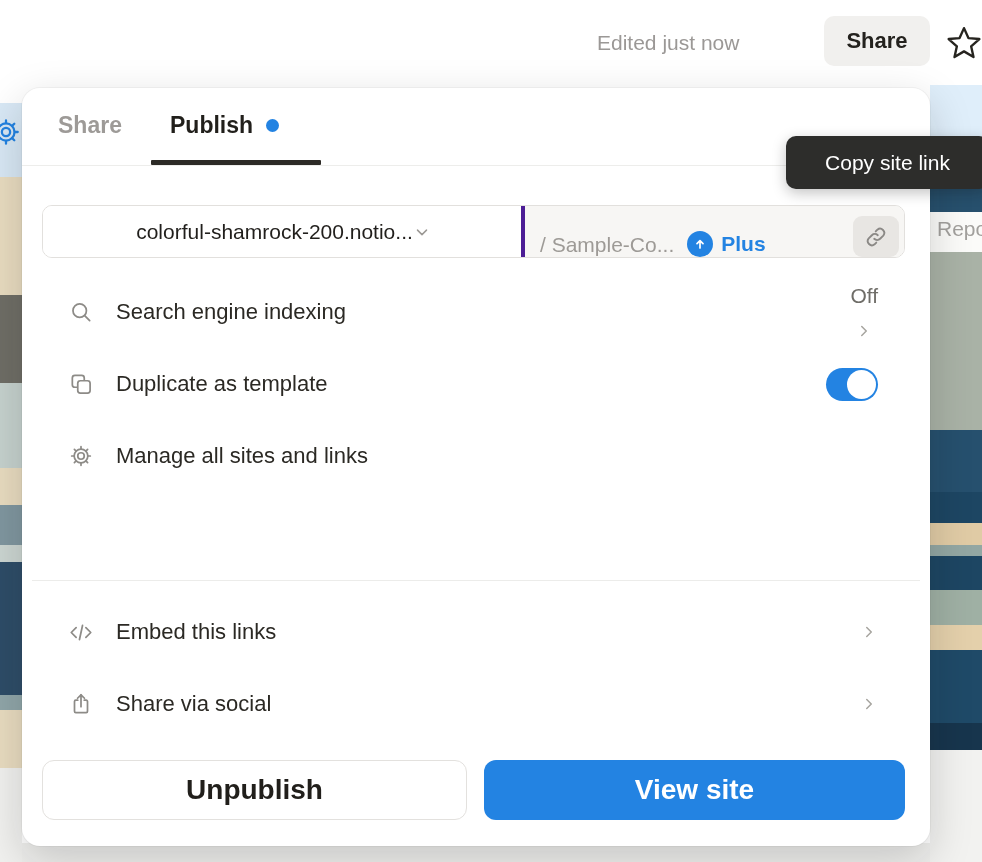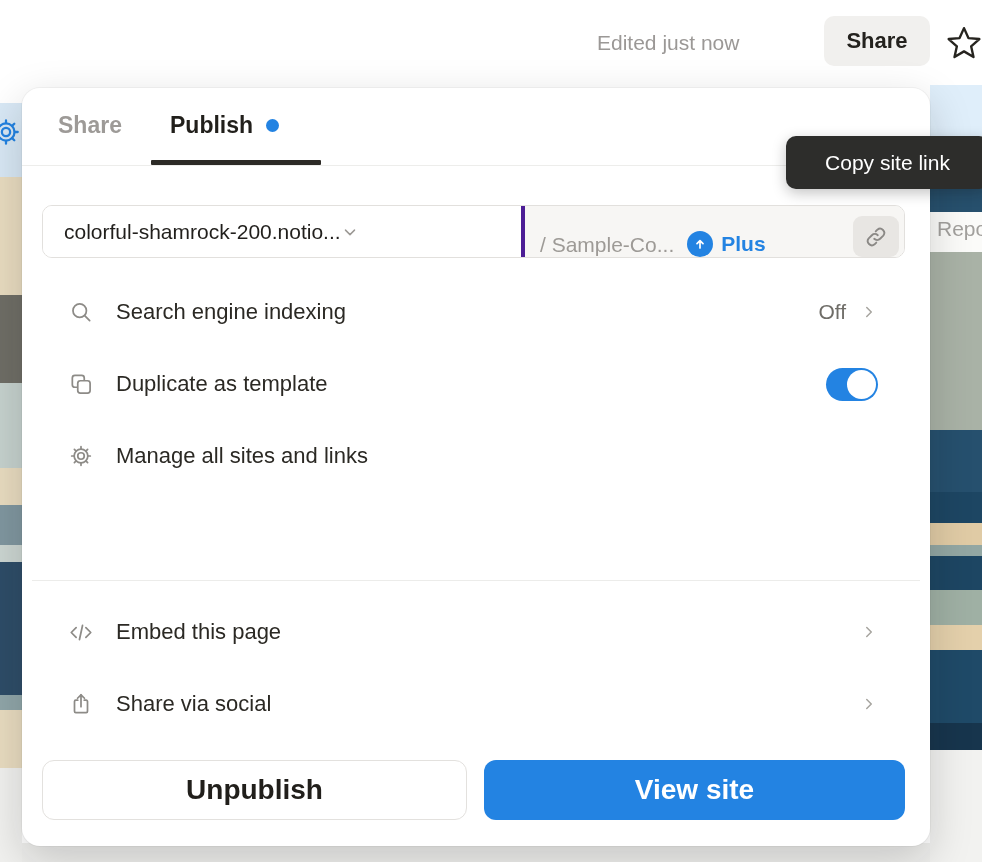--- a/index.html
+++ b/index.html
@@ -71,21 +71,21 @@
   .tab-dot { width:13px; height:13px; border-radius:50%; background:#2383e2; display:inline-block; }
   .tab-underline { position:absolute; left:129px; top:72px; width:170px; height:5px; background:#2c2a26; border-radius:1px; }
   .tab-divider { position:absolute; left:0; top:77px; width:100%; height:1px; background:#ededeb; }
 
   
   .url-row {
     position:absolute; left:20px; top:117px; width:863px; height:53px;
     display:flex; border:1px solid #e2e0dd; border-radius:10px; overflow:hidden; background:#ffffff;
   }
   .url-domain {
-    width:478px; display:flex; align-items:center; justify-content:flex-start;
+    width:478px; display:flex; align-items:center; justify-content:center;
     padding:0 18px 0 21px; background:#ffffff; cursor:pointer;
   }
   .url-domain-text { font-size:21px; color:#211f1c; white-space:nowrap; overflow:hidden; }
   .url-path {
     flex:1; display:flex; align-items:flex-end; background:#f7f6f4; border-left:4px solid #4c1d95;
     padding:0 5px 0 15px; gap:9px;
   }
   .url-path-text { font-size:21px; color:#9d9a96; white-space:nowrap; overflow:hidden; flex:0 1 auto; }
   .plus-badge { display:flex; align-items:center; gap:8px; cursor:pointer; margin-left:4px; }
   .plus-circle {
@@ -96,21 +96,21 @@
   .link-btn {
     width:46px; height:41px; margin-left:auto; border:none; border-radius:9px; background:#e8e6e3;
     display:flex; align-items:center; justify-content:center; cursor:pointer; flex:none;
   }
 
   
   .menu { position:absolute; left:20px; top:188px; width:863px; }
   .menu-row { height:72px; display:flex; align-items:center; padding-right:27px; cursor:pointer; }
   .menu-icon { width:26px; height:26px; margin-left:26px; flex:none; display:flex; align-items:center; justify-content:center; }
   .menu-label { margin-left:22px; font-size:22px; color:#2b2924; }
-  .row-right { margin-left:auto; display:flex; align-items:center; gap:14px; }
+  .row-right { margin-left:auto; display:flex; align-items:center; gap:14px;flex-direction:column; }
   .off-text { font-size:21px; color:#6f6d68; }
   .toggle { width:52px; height:33px; border-radius:17px; background:#2383e2; position:relative; cursor:pointer; flex:none; }
   .toggle-knob { position:absolute; right:2px; top:2px; width:29px; height:29px; border-radius:50%; background:#ffffff; }
 
   .mid-divider { position:absolute; left:10px; top:492px; width:888px; height:1px; background:#ececea; }
 
   .links { position:absolute; left:20px; top:508px; width:863px; }
 
   
   .footer { position:absolute; left:20px; top:672px; width:863px; height:60px; display:flex; gap:17px; }
@@ -233,21 +233,21 @@
 
     <div class="links">
       <div class="menu-row">
         <span class="menu-icon">
           <svg width="27" height="27" viewBox="0 0 24 24" fill="none" stroke="#8d8b87" stroke-width="1.6" stroke-linecap="round" stroke-linejoin="round">
             <path d="M7.5 7.5L3 12l4.5 4.5"></path>
             <path d="M16.5 7.5L21 12l-4.5 4.5"></path>
             <path d="M13.4 5.5l-2.8 13"></path>
           </svg>
         </span>
-        <span class="menu-label">Embed this page</span>
+        <span class="menu-label">Embed this links</span>
         <span class="row-right">
           <svg width="18" height="18" viewBox="0 0 24 24" fill="none" stroke="#a6a49f" stroke-width="2" stroke-linecap="round" stroke-linejoin="round">
             <path d="M9 6l6 6-6 6"></path>
           </svg>
         </span>
       </div>
 
       <div class="menu-row">
         <span class="menu-icon">
           <svg width="26" height="26" viewBox="0 0 24 24" fill="none" stroke="#8d8b87" stroke-width="1.6" stroke-linecap="round" stroke-linejoin="round">

